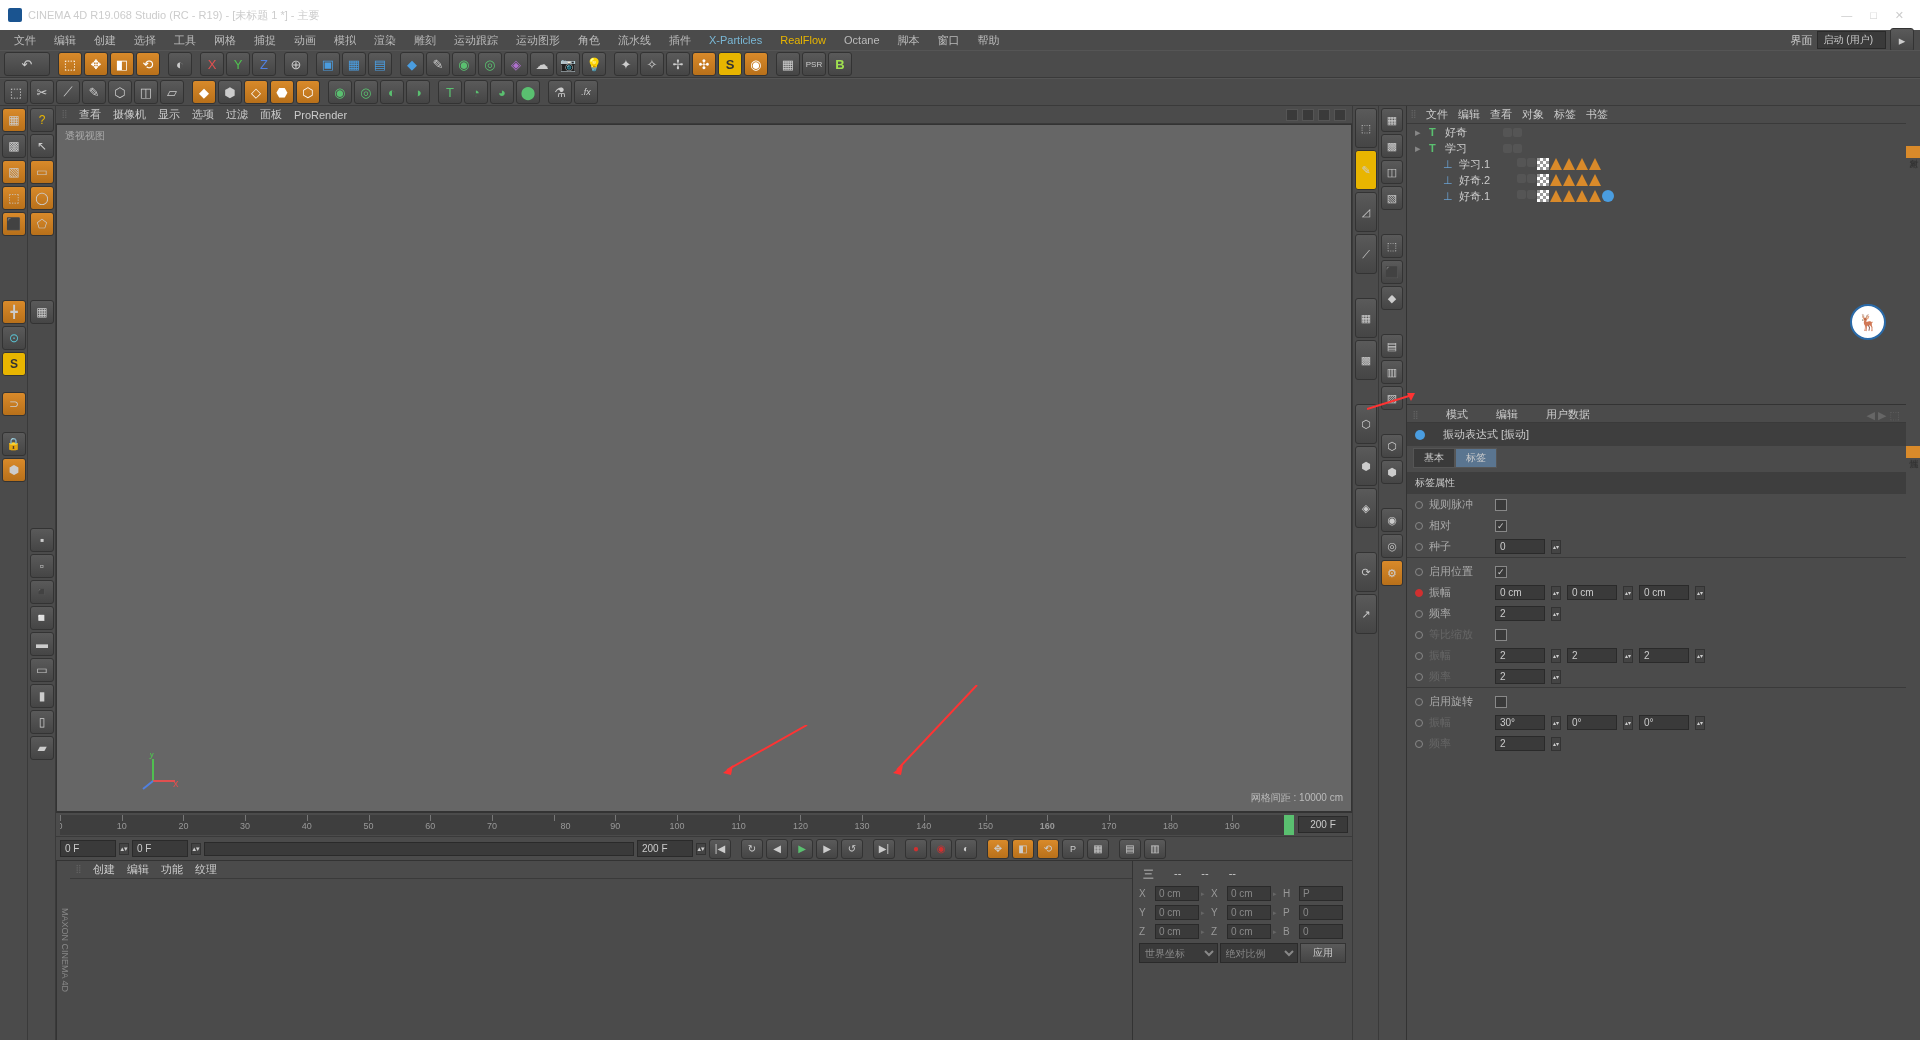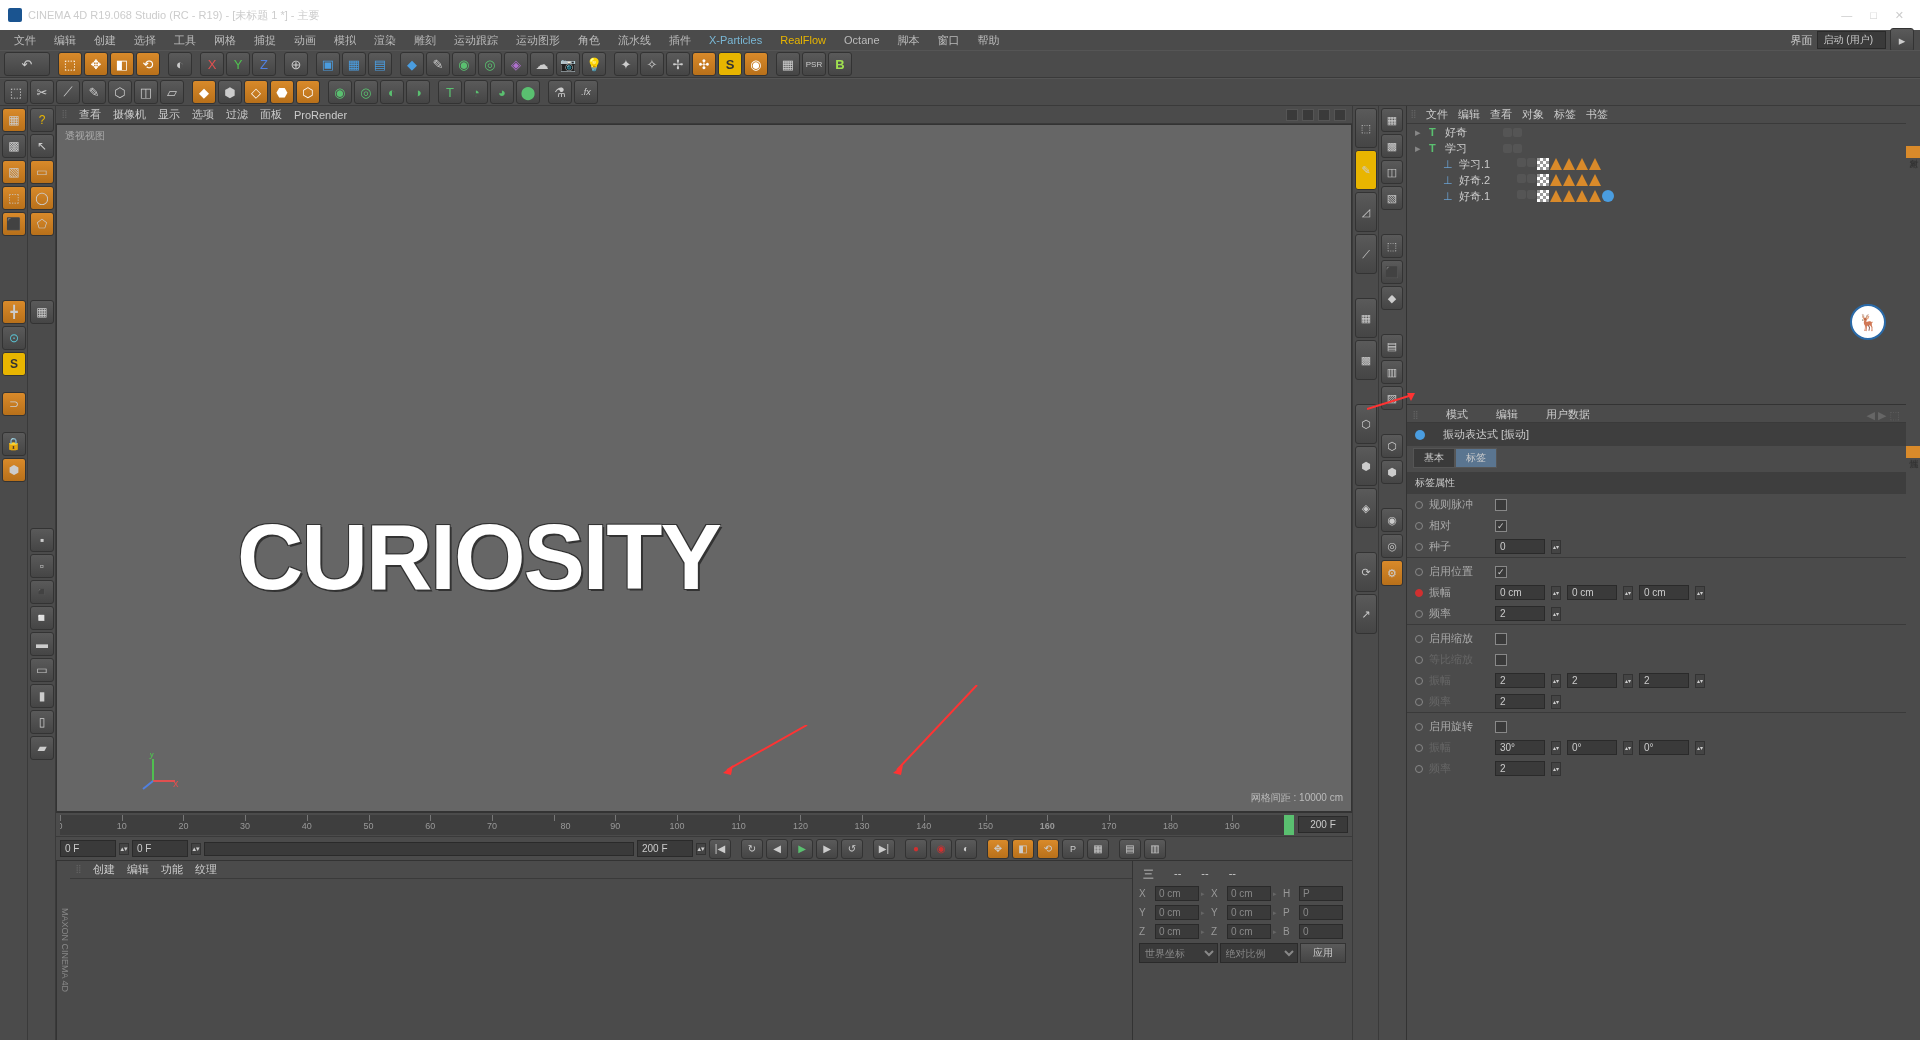--- a/index.html
+++ b/index.html
@@ -277,21 +277,20 @@
         </div>
       </div>
       <div class="viewport">
         <div class="vp-label">透视视图</div>
         <svg class="vp-grid">
           <line x1="0" y1="400" x2="910" y2="400" stroke="#555" stroke-width="1"></line>
           <line x1="0" y1="430" x2="480" y2="280" stroke="#555" stroke-width="1"></line>
           <line x1="480" y1="280" x2="480" y2="420" stroke="#50c050" stroke-width="1.5"></line>
           <line x1="470" y1="420" x2="490" y2="420" stroke="#e05050" stroke-width="1.5"></line>
         </svg>
-        <div class="vp-text3d">CURIOSITY</div>
         <svg class="vp-axis" width="40" height="40">
           <line x1="12" y1="28" x2="12" y2="6" stroke="#50c050" stroke-width="2"></line>
           <line x1="12" y1="28" x2="34" y2="28" stroke="#e05050" stroke-width="2"></line>
           <line x1="12" y1="28" x2="2" y2="36" stroke="#5080e0" stroke-width="2"></line>
           <text x="8" y="4" fill="#50c050" font-size="8">y</text>
           <text x="32" y="34" fill="#e05050" font-size="8">x</text>
         </svg>
         <svg style="position:absolute;left:660px;top:600px" width="100" height="50">
             <line x1="90" y1="0" x2="10" y2="45" stroke="#f33" stroke-width="2"></line>
             <polygon points="6,48 16,40 14,50" fill="#f33"></polygon>
@@ -606,25 +605,20 @@
           <input value="0 cm" style="">
             <span class="spin">▴▾</span>
         </div>
         <div class="attr-row">
             <span class="bullet"></span>
             <label>频率</label>
             <input value="2" style="">
             <span class="spin">▴▾</span>
           </div>
 
-        <div class="attr-row" style="border-top:1px solid #3a3a3a;padding-top:6px">
-            <span class="bullet"></span>
-            <label>启用缩放</label>
-            <span class="chk"></span>
-          </div>
         <div class="attr-row">
             <span class="bullet"></span>
             <label class="dim">等比缩放</label>
             <span class="chk"></span>
           </div>
         <div class="attr-row">
             <span class="bullet"></span>
             <label class="dim">振幅</label>
           <input value="2" style="">
             <span class="spin">▴▾</span>

